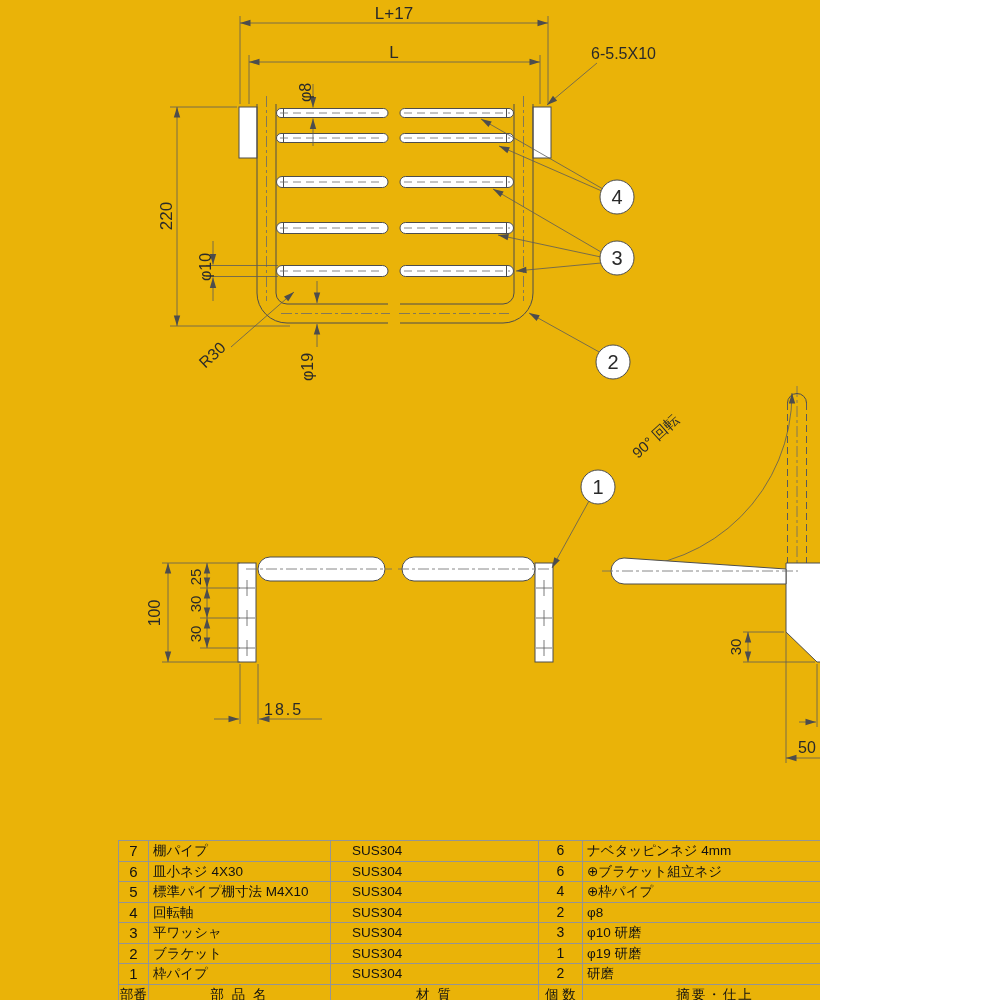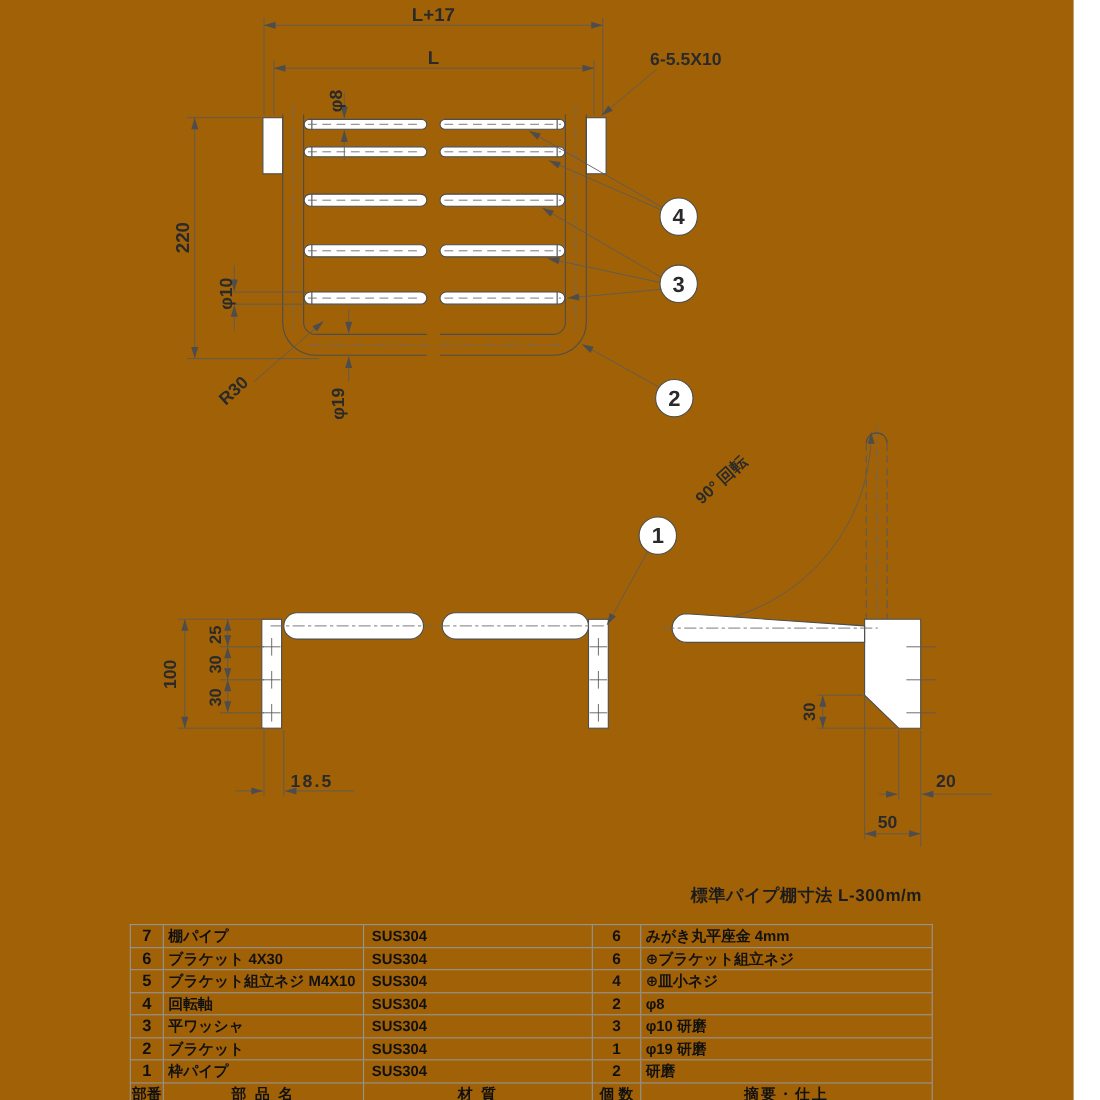--- a/index.html
+++ b/index.html
@@ -1,32 +1,32 @@
 <!DOCTYPE html>
 <html><head>
 <meta charset="utf-8">
 <style>
   html,body{margin:0;padding:0;background:#ffffff;}
-  #page{position:relative;width:976px;height:1000px;background:#a16207;overflow:hidden;
-        font-family:"Liberation Sans","DejaVu Sans",sans-serif;font-weight:bold;}
+  #page{position:relative;width:820px;height:1000px;background:#eab308;overflow:hidden;
+        font-family:"Liberation Sans","DejaVu Sans",sans-serif;}
   #drawing{position:absolute;left:0;top:0;}
   svg text{fill:#2a2a2a;font-family:"Liberation Sans","DejaVu Sans",sans-serif;}
   .ln{stroke:#4d4d4d;stroke-width:1;fill:none;}
   .thin{stroke:#5a5a5a;stroke-width:0.8;fill:none;}
   .wh{fill:#ffffff;stroke:#4d4d4d;stroke-width:1;}
   .cl{stroke:#6a6a6a;stroke-width:0.8;fill:none;stroke-dasharray:11 3 3 3;}
   .dsh{stroke:#6a6a6a;stroke-width:0.8;fill:none;stroke-dasharray:8 5;}
   .hid{stroke:#5a5a5a;stroke-width:1;fill:none;stroke-dasharray:7 4;}
   #note{position:absolute;left:628px;top:804px;font-size:15.5px;color:#1c1c1c;letter-spacing:0.5px;}
   #parts{position:absolute;left:118px;top:840px;width:729px;height:156px;border-collapse:collapse;
          table-layout:fixed;font-size:13.5px;color:#111;}
   #parts td{border:1px solid #949494;padding:0 4px;white-space:nowrap;overflow:hidden;height:19.5px;line-height:19px;}
   #parts td.no{font-size:15px;text-align:center;padding:0;}
   #parts td.qty{font-size:14px;text-align:center;padding:0;}
-  #parts td.mat{padding-left:7px;}
+  #parts td.mat{padding-left:21px;}
   #parts td.hdr{text-align:center;font-size:13.5px;letter-spacing:2px;padding:0;}
 </style>
 </head>
 <body>
 
 <div id="page">
 
 <svg id="drawing" width="1000" height="1000" viewBox="0 0 1000 1000">
   <defs>
     <marker id="ae" markerUnits="userSpaceOnUse" markerWidth="12" markerHeight="9" refX="11" refY="4" orient="auto">
@@ -217,51 +217,50 @@
     <line class="thin" x1="799" y1="722" x2="816" y2="722" marker-end="url(#ae)"></line>
     <line class="thin" x1="902" y1="722" x2="838" y2="722" marker-end="url(#ae)"></line>
     <text x="851" y="715" font-size="16">20</text>
 
     <line class="thin" x1="786" y1="632" x2="786" y2="763"></line>
     <line class="thin" x1="786" y1="758" x2="837" y2="758" marker-start="url(#as)" marker-end="url(#ae)"></line>
     <text x="798" y="753" font-size="16">50</text>
   </g>
 </svg>
 
-<div id="note">標準パイプ棚寸法 L-300m/m</div>
 
 <table id="parts">
   <colgroup>
     <col style="width:30px">
         <col style="width:182px">
         <col style="width:208px">
     <col style="width:44px">
         <col style="width:265px">
   </colgroup>
   <tbody>
     <tr>
       <td class="no">7</td>
       <td>棚パイプ</td>
       <td class="mat">SUS304</td>
       <td class="qty">6</td>
-      <td>みがき丸平座金 4mm</td>
+      <td>ナベタッピンネジ 4mm</td>
     </tr>
     <tr>
       <td class="no">6</td>
-      <td>ブラケット 4X30</td>
+      <td>皿小ネジ 4X30</td>
       <td class="mat">SUS304</td>
       <td class="qty">6</td>
       <td>⊕ブラケット組立ネジ</td>
     </tr>
     <tr>
       <td class="no">5</td>
-      <td>ブラケット組立ネジ M4X10</td>
+      <td>標準パイプ棚寸法 M4X10</td>
       <td class="mat">SUS304</td>
       <td class="qty">4</td>
-      <td>⊕皿小ネジ</td>
+      <td>⊕枠パイプ</td>
     </tr>
     <tr>
       <td class="no">4</td>
       <td>回転軸</td>
       <td class="mat">SUS304</td>
       <td class="qty">2</td>
       <td>φ8</td>
     </tr>
     <tr>
       <td class="no">3</td>

